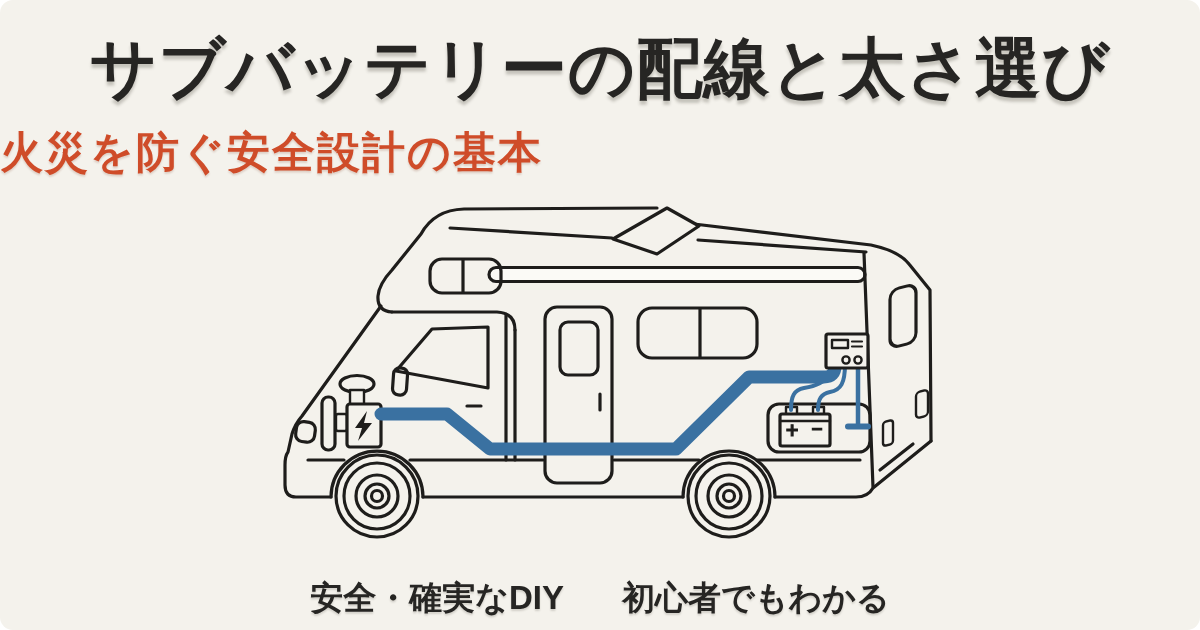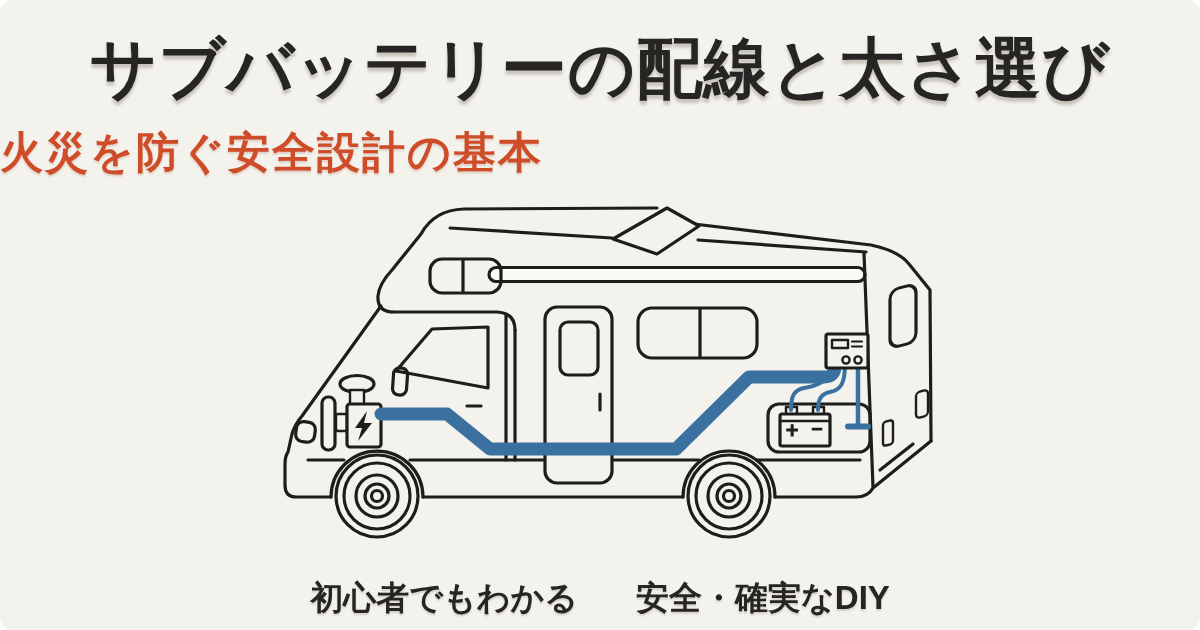--- a/index.html
+++ b/index.html
@@ -158,17 +158,17 @@
     <g>
       <rect class="ln fillbg" x="826" y="334" width="42" height="34" rx="2"></rect>
       <rect class="ln thin" x="832" y="340" width="16" height="8" fill="#ffffff"></rect>
       <path class="ln" style="stroke-width:2.2" d="M 852,341.5 L 862,341.5 M 852,346.5 L 862,346.5"></path>
       <circle class="ln fillbg" style="stroke-width:2.4" cx="846" cy="360" r="3.6"></circle>
       <circle class="ln fillbg" style="stroke-width:2.4" cx="858" cy="360" r="3.6"></circle>
     </g>
   </svg>
 
   <div class="footer">
+    <span>安全・確実なDIY</span>
     <span>初心者でもわかる</span>
-    <span>安全・確実なDIY</span>
   </div>
 
 </div>
 
 </body></html>

